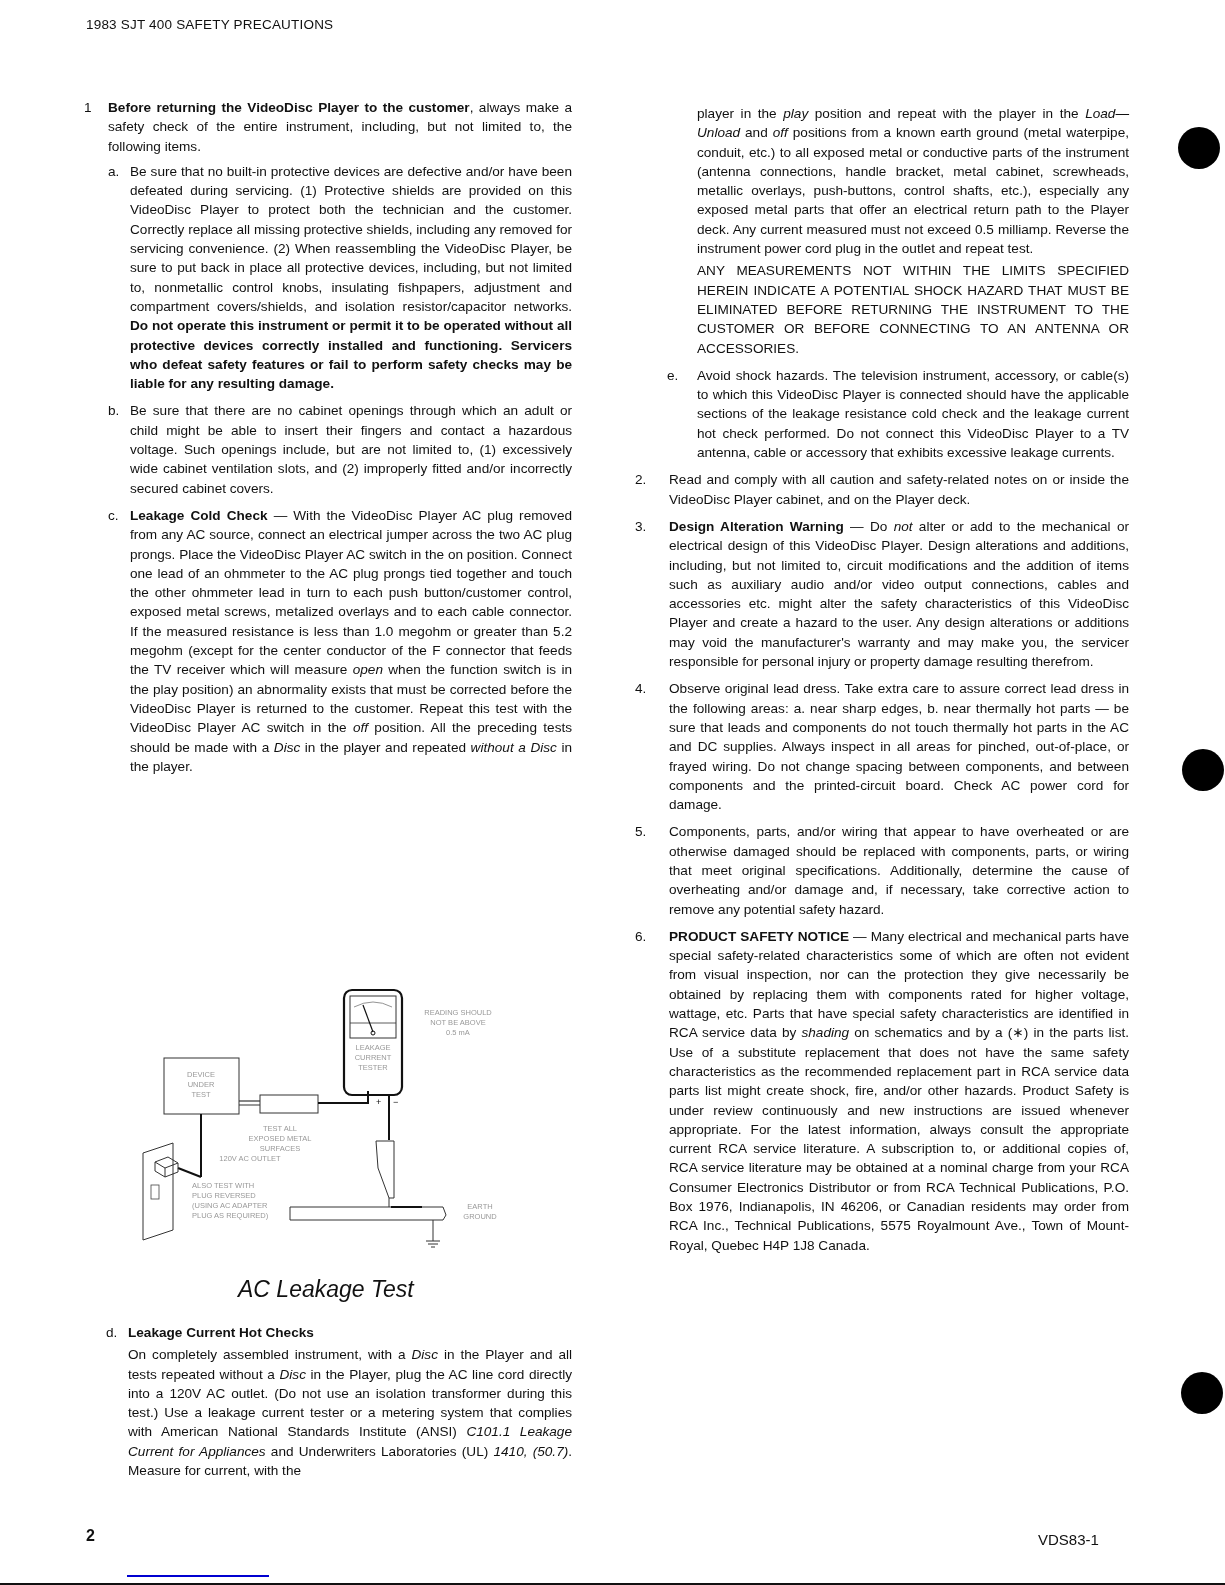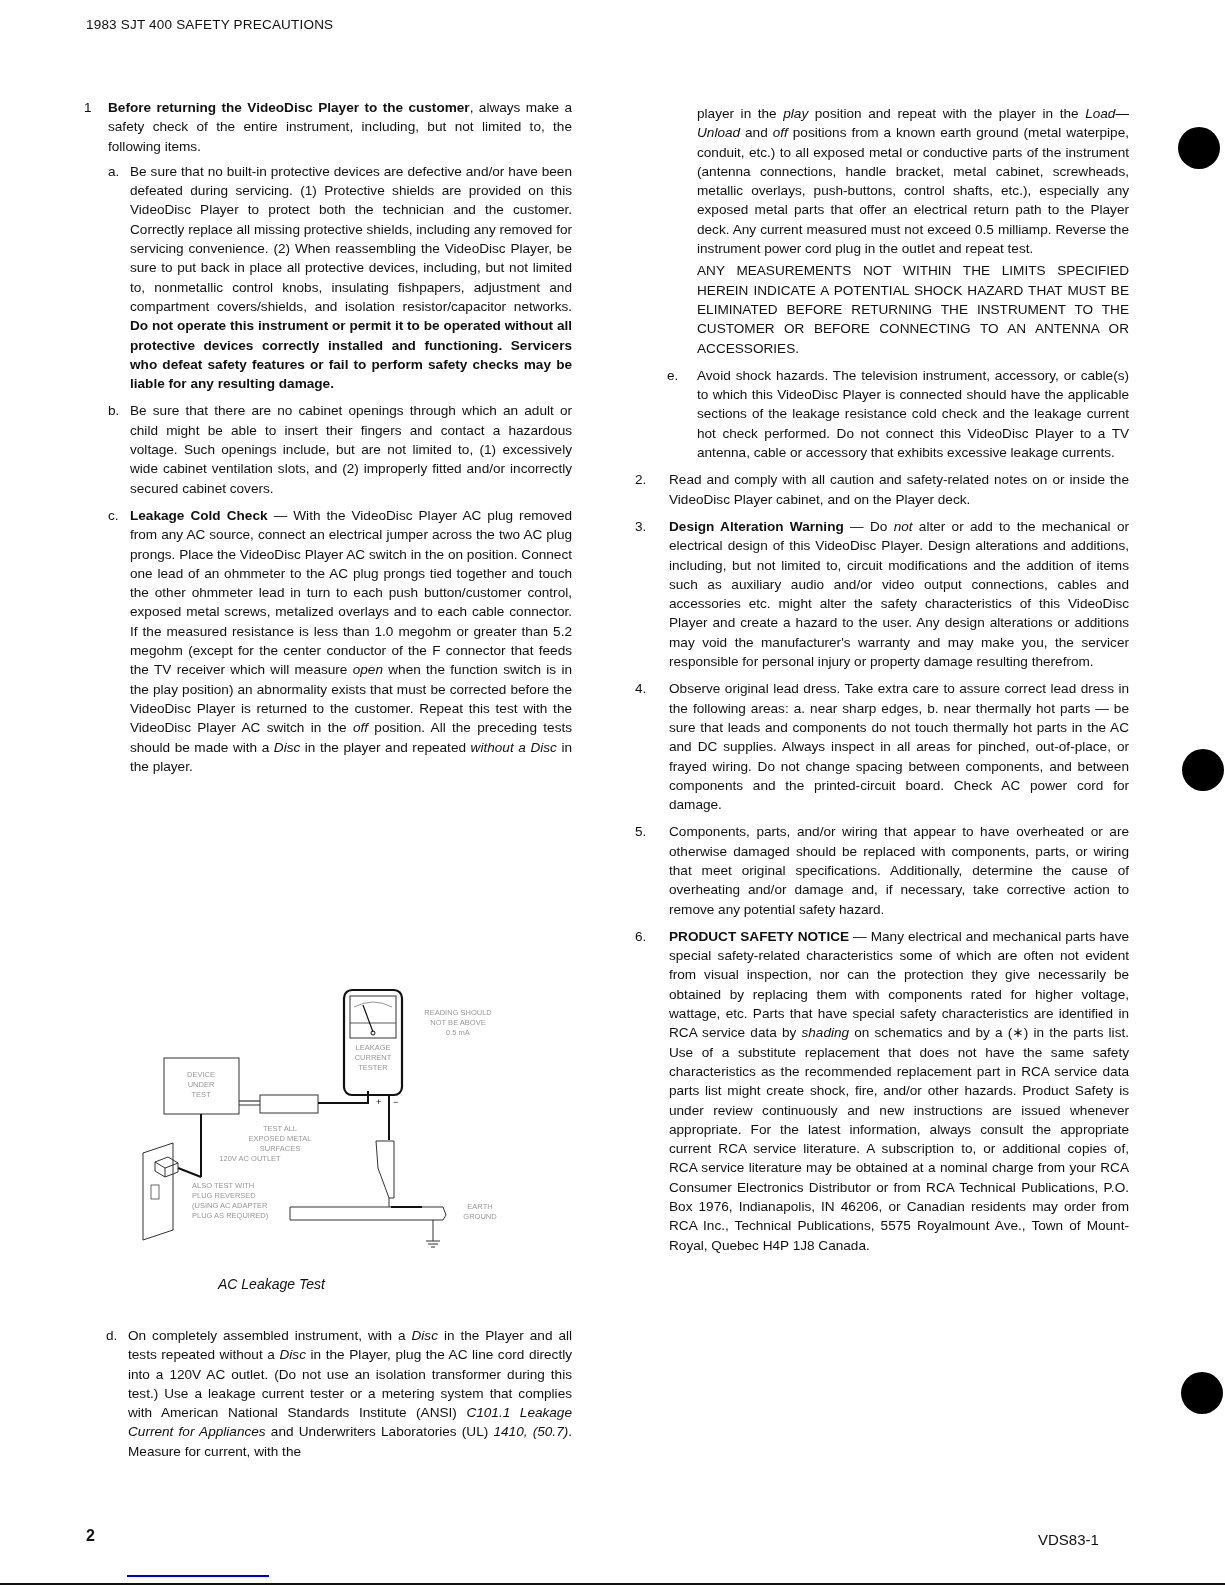--- a/index.html
+++ b/index.html
@@ -20,21 +20,21 @@
   .sub { position:relative; padding-left:22px; margin:6px 0 8px 0; text-align:justify; }
   .sub .num { position:absolute; left:0; top:0; }
   .b { font-weight:bold; }
   .i { font-style:italic; }
   p { margin:0; }
   .caps { font-weight:normal; margin:3px 0 8px 0; text-align:justify; }
   .para { text-align:justify; }
   .diagram { position:absolute; left:140px; top:985px; width:380px; height:270px; }
   .diag-label { font-size:7.5px; fill:#999; font-family:"Liberation Sans", sans-serif; }
   .caption {
-    position:absolute; left:218px; top:1276px; font-size:14px; font-style:italic;text-align:right;
+    position:absolute; left:238px; top:1276px; font-size:23px; font-style:italic;text-align:right;
   }
   .hole { position:absolute; width:42px; height:42px; border-radius:50%; background:#000; }
   .page-num { position:absolute; left:86px; top:1527px; font-weight:bold; font-size:16px; }
   .doc-code { position:absolute; left:1038px; top:1531px; font-size:15px; }
   .link-underline { position:absolute; left:127px; top:1575px; width:142px; height:2px; background:#0000d0; }
   .bottom-band { position:absolute; left:0; top:1583px; width:1225px; height:2px; background:#111; }
 </style>
 </head>
 <body>
 
@@ -124,20 +124,21 @@
   <text class="diag-label" x="52" y="213">PLUG REVERSED</text>
   <text class="diag-label" x="52" y="223">(USING AC ADAPTER</text>
   <text class="diag-label" x="52" y="233">PLUG AS REQUIRED)</text>
 </svg>
 
 <div class="caption">AC Leakage Test</div>
 
 <div class="col" style="left:106px; top:1323px; width:466px;">
   <div class="sub" style="margin:0;">
     <span class="num">d.</span>
+    <p class="b">Leakage Current Hot Checks</p>
     <p class="para" style="margin-top:3px;"><span>On completely assembled instrument, with a </span><span class="i">Disc</span><span> in the Player and all tests repeated without a </span><span class="i">Disc</span><span> in the Player, plug the AC line cord directly into a 120V AC outlet. (Do not use an isolation transformer during this test.) Use a leakage current tester or a metering system that complies with American National Standards Institute (ANSI) </span><span class="i">C101.1 Leakage Current for Appliances</span><span> and Underwriters Laboratories (UL) </span><span class="i">1410, (50.7)</span><span>. Measure for current, with the</span></p>
   </div>
 </div>
 
 <div class="col col-right">
   <div style="padding-left:62px;">
     <p class="para"><span>player in the </span><span class="i">play</span><span> position and repeat with the player in the </span><span class="i">Load—Unload</span><span> and </span><span class="i">off</span><span> positions from a known earth ground (metal waterpipe, conduit, etc.) to all exposed metal or conductive parts of the instrument (antenna connections, handle bracket, metal cabinet, screwheads, metallic overlays, push-buttons, control shafts, etc.), especially any exposed metal parts that offer an electrical return path to the Player deck. Any current measured must not exceed 0.5 milliamp. Reverse the instrument power cord plug in the outlet and repeat test.</span></p>
     <p class="caps">ANY MEASUREMENTS NOT WITHIN THE LIMITS SPECIFIED HEREIN INDICATE A POTENTIAL SHOCK HAZARD THAT MUST BE ELIMINATED BEFORE RETURNING THE INSTRUMENT TO THE CUSTOMER OR BEFORE CONNECTING TO AN ANTENNA OR ACCESSORIES.</p>
   </div>
 

